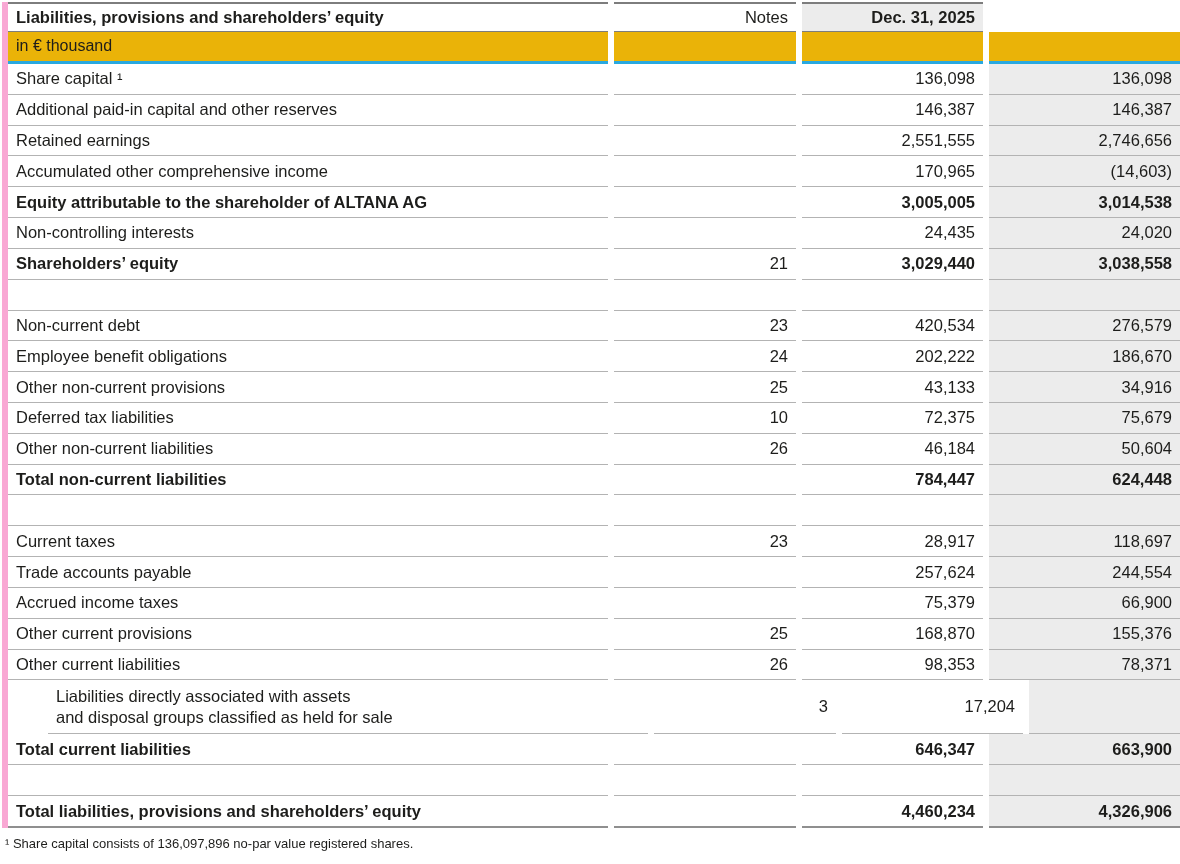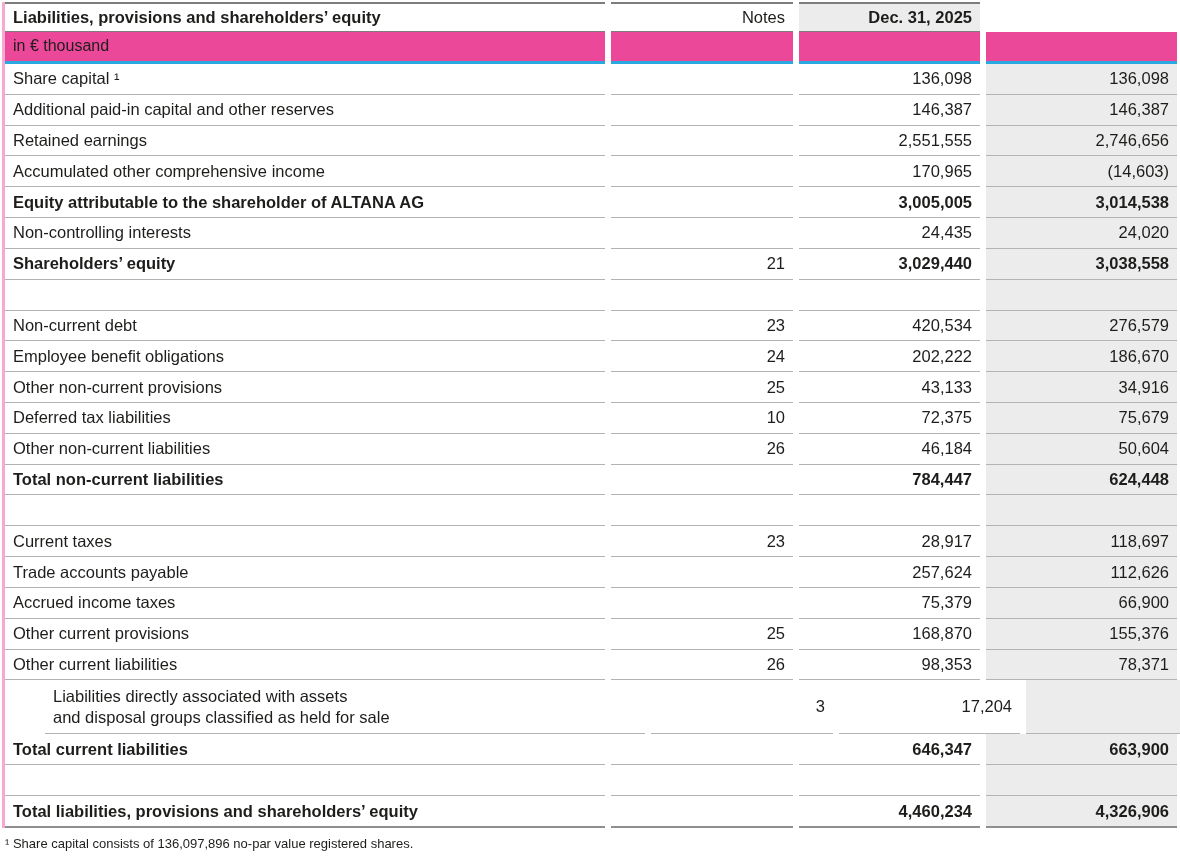--- a/index.html
+++ b/index.html
@@ -14,21 +14,21 @@
   html,body{background:#ffffff;}
   body{
     width:1180px;height:864px;
     font-family:"Liberation Sans","DejaVu Sans",sans-serif;
     color:var(--text);
     overflow:hidden;
   }
   .sheet{position:relative;width:1180px;height:864px;background:#fff;}
   .table{
     position:absolute;left:2px;top:2px;width:1173px;
-    border-left:3px solid #f9a8d4;
+    border-left:6px solid #f9a8d4;
   }
   .row{
     display:grid;
     grid-template-columns:600px 182px 181px 191px;
     column-gap:6px;
     height:30.8px;
   }
   .cell{
     border-bottom:1px solid var(--sep);
     display:flex;align-items:center;
@@ -45,21 +45,21 @@
   .row.header .cell{
     border-top:2px solid var(--dark);
     border-bottom:1.5px solid var(--dark);
     font-weight:400;
   }
   .row.header .c-label{font-weight:700;}
   .row.header .c-2025{font-weight:700;}
 
   
   .row.subheader{height:32px;}
-  .row.subheader .cell{border-bottom:3px solid var(--blue);background:#ec4899;}
+  .row.subheader .cell{border-bottom:3px solid var(--blue);background:#eab308;}
   .row.subheader .c-label{font-size:16px;}
 
   
   .row.bold .c-label,.row.bold .c-num,
   .row.grand .c-label,.row.grand .c-num{font-weight:700;}
   .row.spacer{height:31px;}
   .row.twoline{height:54px;margin-left:40px;}
   .row.grand{height:32px;}
   .row.grand .cell{border-bottom:2px solid var(--grand);}
 
@@ -182,21 +182,21 @@
         <div class="row normal">
           <div class="cell c-label">Current taxes</div>
           <div class="cell c-note">23</div>
           <div class="cell c-num">28,917</div>
           <div class="cell c-num c-2025">118,697</div>
         </div>
         <div class="row normal">
           <div class="cell c-label">Trade accounts payable</div>
           <div class="cell c-note"></div>
           <div class="cell c-num">257,624</div>
-          <div class="cell c-num c-2025">112,626</div>
+          <div class="cell c-num c-2025">244,554</div>
         </div>
         <div class="row normal">
           <div class="cell c-label">Accrued income taxes</div>
           <div class="cell c-note"></div>
           <div class="cell c-num">75,379</div>
           <div class="cell c-num c-2025">66,900</div>
         </div>
         <div class="row normal">
           <div class="cell c-label">Other current provisions</div>
           <div class="cell c-note">25</div>

